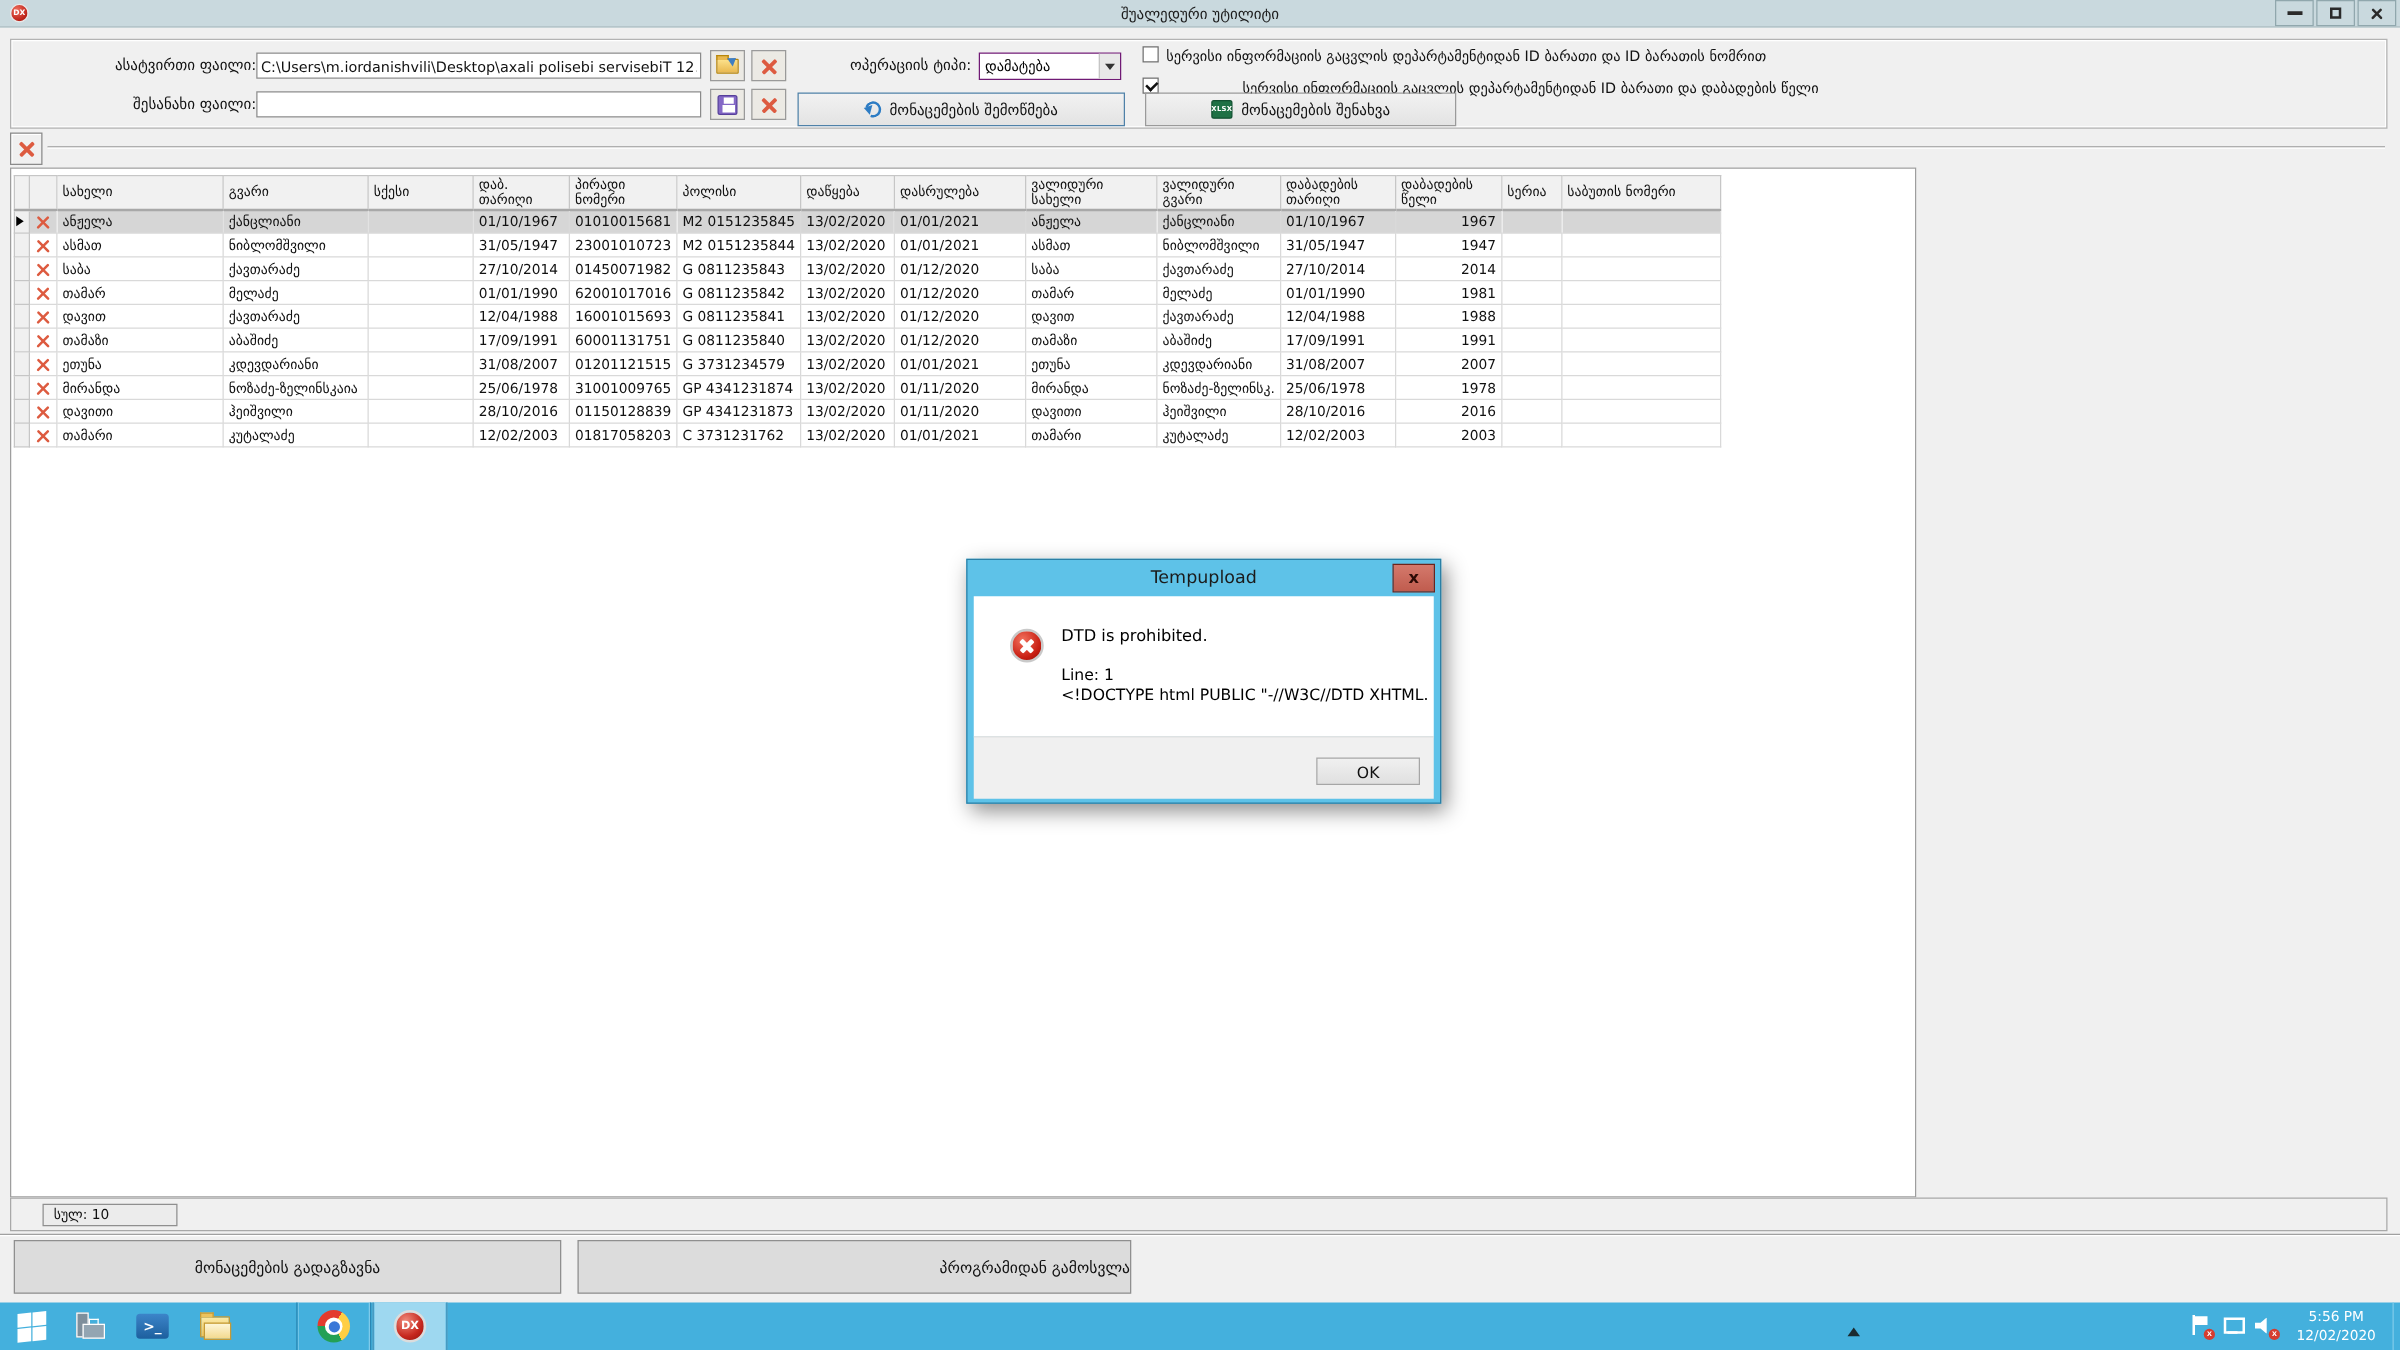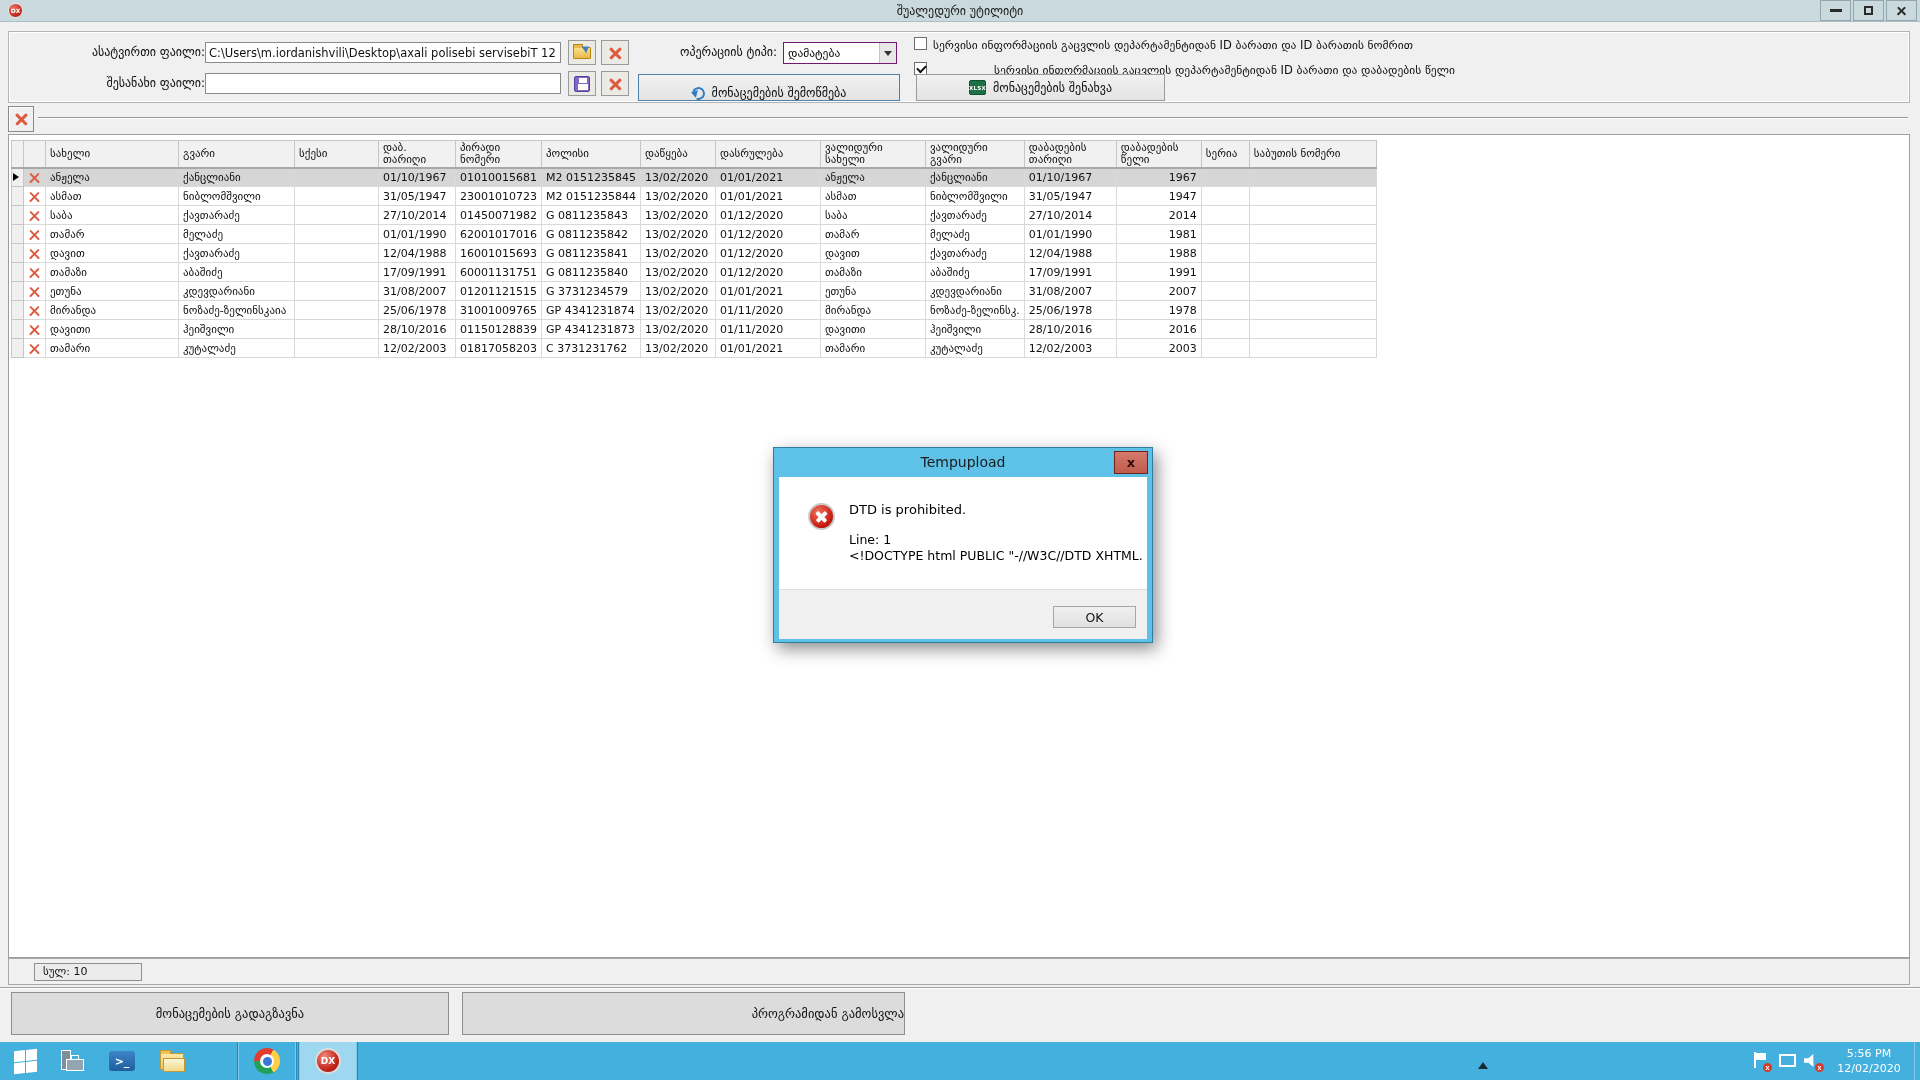--- a/index.html
+++ b/index.html
@@ -40,33 +40,33 @@
   .combo .val { position:absolute; left:4px; top:3px; }
   .combo .dd { position:absolute; right:0; top:0; width:17px; height:100%; background:#e8e8e8; border-left:1px solid #c5c5c5; display:flex; align-items:center; justify-content:center; }
   .tri-down { width:0; height:0; border:4px solid transparent; border-top:5px solid #333; margin-top:4px; }
   .checkbox { position:absolute; width:13px; height:13px; background:#fff; border:1px solid #6e6e6e; }
   .checkbox.checked::after { content:""; position:absolute; left:2px; top:2px; width:7px; height:4px;
     border-left:2px solid #111; border-bottom:2px solid #111; transform:rotate(-45deg); }
   .chk-lbl { position:absolute; font-size:11.5px; color:#111; white-space:nowrap; }
   .cmd-btn { position:absolute; display:flex; align-items:center; justify-content:center; gap:7px;
     background:linear-gradient(#f2f2f2,#e3e3e3); border:1px solid #9a9a9a; font-size:12px; color:#111;
     font-family:"DejaVu Sans","Liberation Sans",sans-serif; cursor:pointer; }
-  .cmd-btn.focused { border:1px solid #4f81a8;align-items:flex-end; }
+  .cmd-btn.focused { border:1px solid #4f81a8; }
   .refresh-ico { width:13px; height:13px; border:2.5px solid #2d7cc4; border-left-color:transparent; border-radius:50%; transform:rotate(-25deg); position:relative; }
   .refresh-ico::before { content:""; position:absolute; left:-6px; top:-3px; border:4px solid transparent; border-right:6px solid #2d7cc4; transform:rotate(40deg); }
   .xlsx-ico { width:17px; height:15px; background:#1e7145; border-radius:2px; color:#fff; font-size:5.5px; font-weight:bold;
     display:flex; align-items:center; justify-content:center; letter-spacing:.2px; border:1px solid #115031; }
 
   
   .small-x-btn { position:absolute; left:8px; top:106px; width:26px; height:26px; background:#f0f0f0;
     border:1px solid #8a8a8a; box-shadow:inset 1px 1px 0 #fff; display:flex; align-items:center; justify-content:center; cursor:pointer; }
   .toolbar-groove { position:absolute; left:38px; top:117px; width:1870px; height:2px; border-top:1px solid #999; border-bottom:1px solid #fff; }
 
   
-  .grid-area { position:absolute; left:8px; top:134px; width:1902px; height:824px; background:#fff; border:1px solid #9e9e9e; }
+  .grid-area { position:absolute; left:8px; top:134px; width:1525px; height:824px; background:#fff; border:1px solid #9e9e9e; }
   table.datagrid { border-collapse:collapse; table-layout:fixed; position:absolute; left:2px; top:5px; font-size:11px; color:#111; }
   table.datagrid th { height:27px; background:#f1f1f1; border:1px solid #c6c6c6; border-bottom:2px solid #a8a8a8;
     font-weight:normal; text-align:left; padding:0 4px; line-height:12px; vertical-align:middle; overflow:hidden; white-space:normal; }
   table.datagrid td { height:19px; border:1px solid #d9d9d9; padding:0 4px; white-space:nowrap; overflow:hidden; vertical-align:middle; }
   table.datagrid td.ind { background:#f0f0f0; border:1px solid #c6c6c6; padding:0 1px; }
   table.datagrid td.del { text-align:center; padding:0; }
   table.datagrid tr.selected td:not(.ind) { background:#d6d6d6; }
   table.datagrid td.num { text-align:right; }
   .row-arrow { width:0; height:0; border-left:6px solid #000; border-top:4px solid transparent; border-bottom:4px solid transparent; display:inline-block; }
   .del-x { width:13px; height:13px; display:inline-block; vertical-align:middle; }

